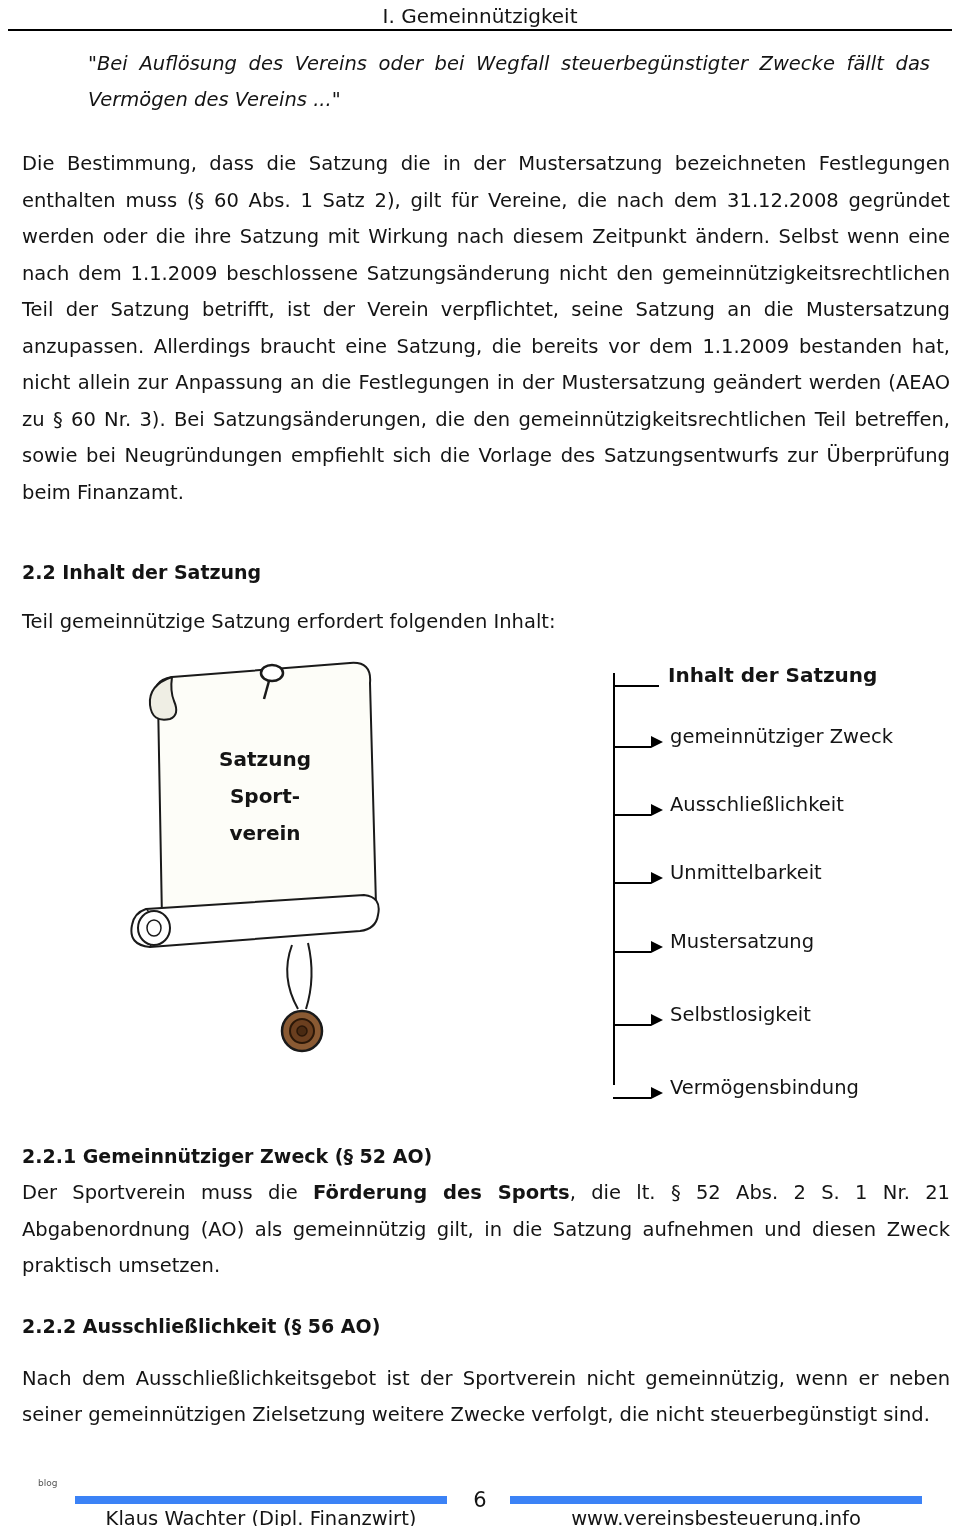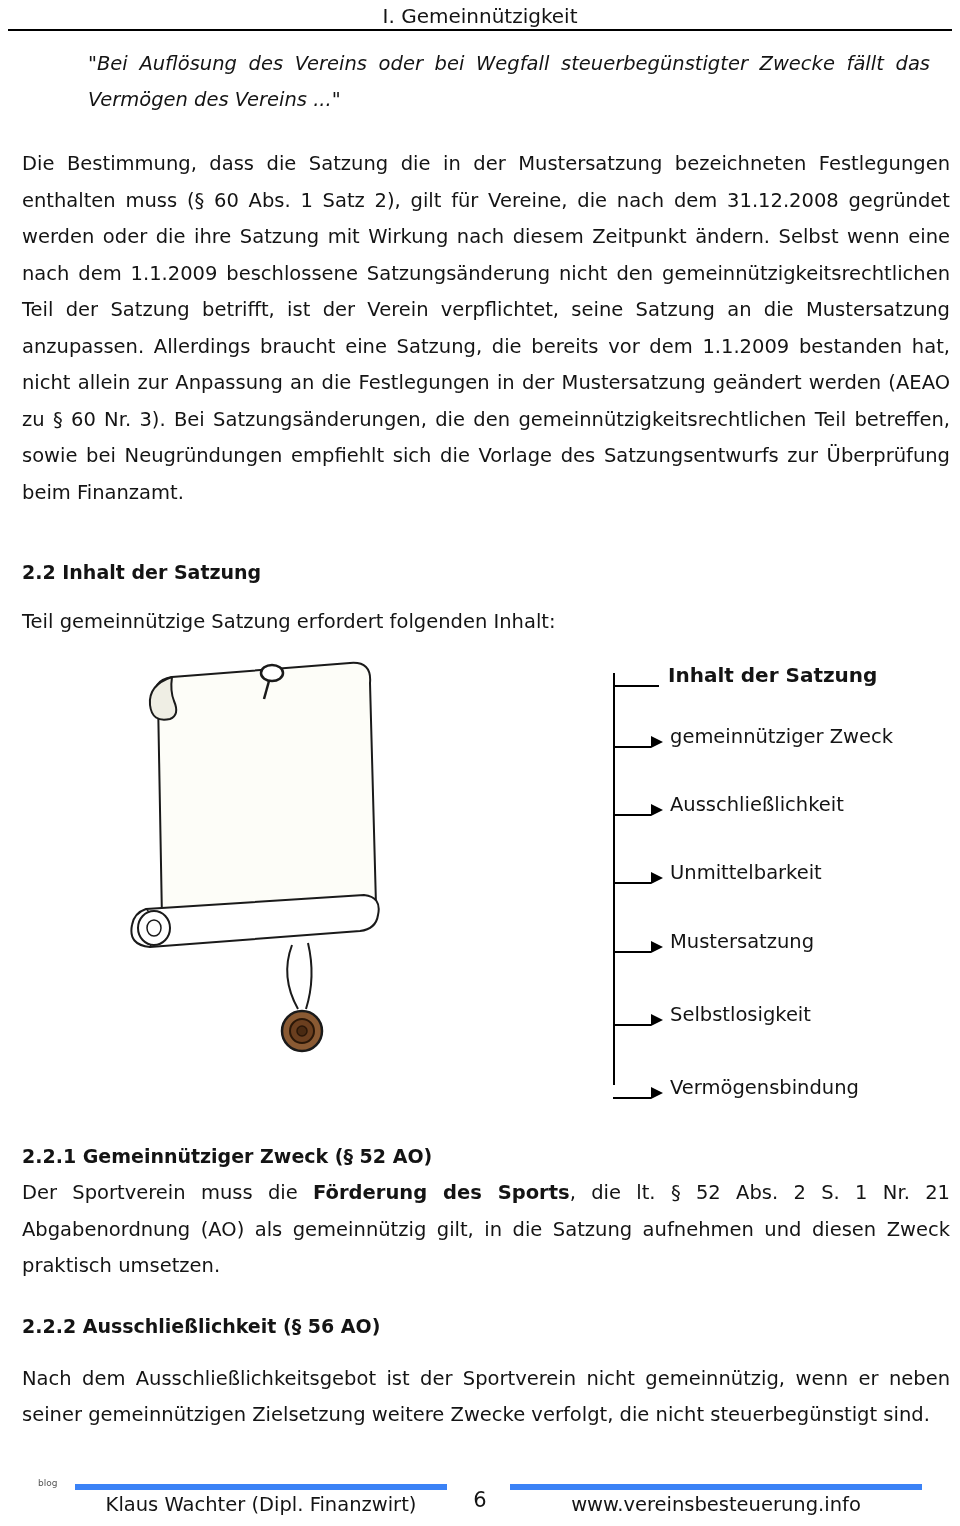--- a/index.html
+++ b/index.html
@@ -62,25 +62,25 @@
     border-bottom:6px solid transparent;
   }
   .tree-title { margin-left:9px; font-size:20px; font-weight:bold; white-space:nowrap; }
   .tree-label { margin-left:7px; font-size:19.5px; white-space:nowrap; }
   
   .footer { position:absolute; left:0; right:0; bottom:0; height:64px; }
   .watermark { position:absolute; left:38px; bottom:38px; font-size:9px; color:#555; }
   .pagenum { position:absolute; bottom:14px; left:452px; width:56px; text-align:center; font-size:21px; }
   .footrow { position:absolute; bottom:0; left:0; right:0; display:flex; }
   .footcol {
-    border-top:6px solid #3b82f6;
+    border-top:8px solid #3b82f6;
     padding-top:3px;
     text-align:center;
     font-size:19.5px;
-    height:42px;
+    height:30px;
     overflow:hidden;
   }
   .footcol.left  { margin-left:75px; width:372px; }
   .footcol.right { margin-left:63px; width:412px; }
   b { font-weight:bold; }
 </style>
 </head>
 <body>
 
 <div class="page">
@@ -113,20 +113,25 @@
         <ellipse cx="34" cy="271" rx="16" ry="17" fill="#ffffff" stroke="#1a1a1a" stroke-width="2"></ellipse>
         <ellipse cx="34" cy="271" rx="7" ry="8" fill="none" stroke="#1a1a1a" stroke-width="1.5"></ellipse>
 
         <path d="M172 288 Q160 320 178 352" fill="none" stroke="#1a1a1a" stroke-width="2"></path>
         <path d="M188 286 Q196 320 186 352" fill="none" stroke="#1a1a1a" stroke-width="2"></path>
 
         <circle cx="182" cy="374" r="20" fill="#8a5a33" stroke="#1a1a1a" stroke-width="2.5"></circle>
         <circle cx="182" cy="374" r="12" fill="#6b3f1f" stroke="#2a1708" stroke-width="2"></circle>
         <circle cx="182" cy="374" r="5" fill="#4a2a12" stroke="#2a1708" stroke-width="1.5"></circle>
       </svg>
+      <div class="scroll-label">
+        <div>Satzung</div>
+        <div>Sport-</div>
+        <div>verein</div>
+      </div>
     </div>
 
     <div class="tree">
       <div class="tree-vline"></div>
 
       <div class="tree-row" style="top:0">
         <div class="connector-line long"></div>
         <div class="tree-title">Inhalt der Satzung</div>
       </div>
 

